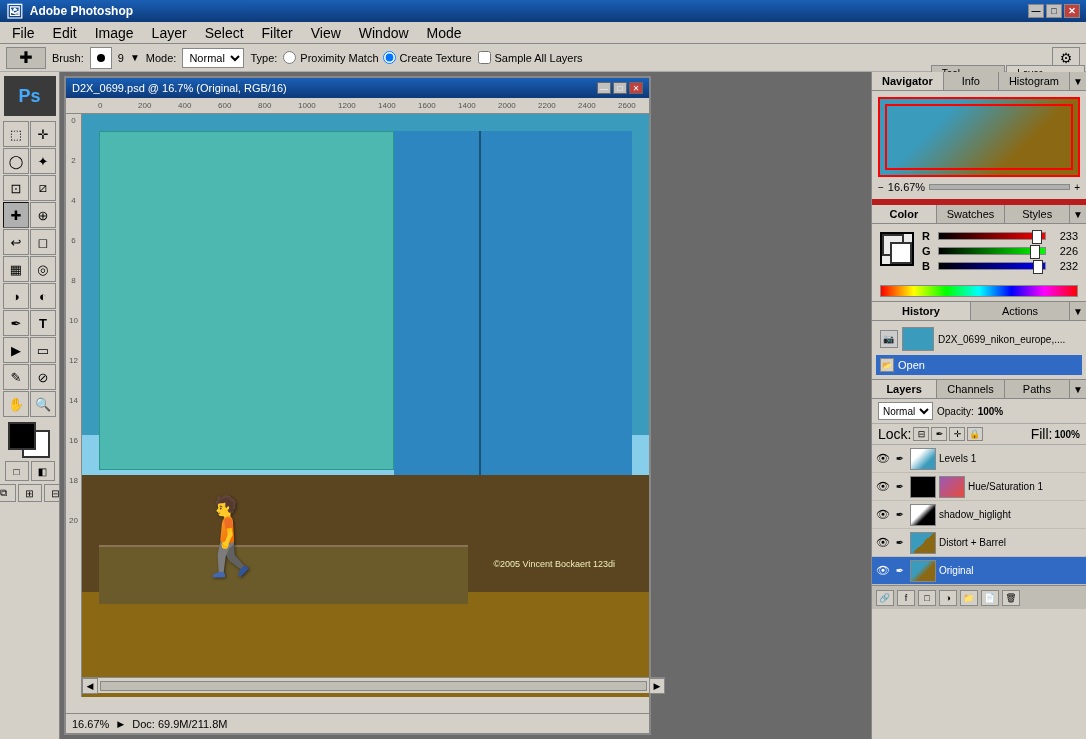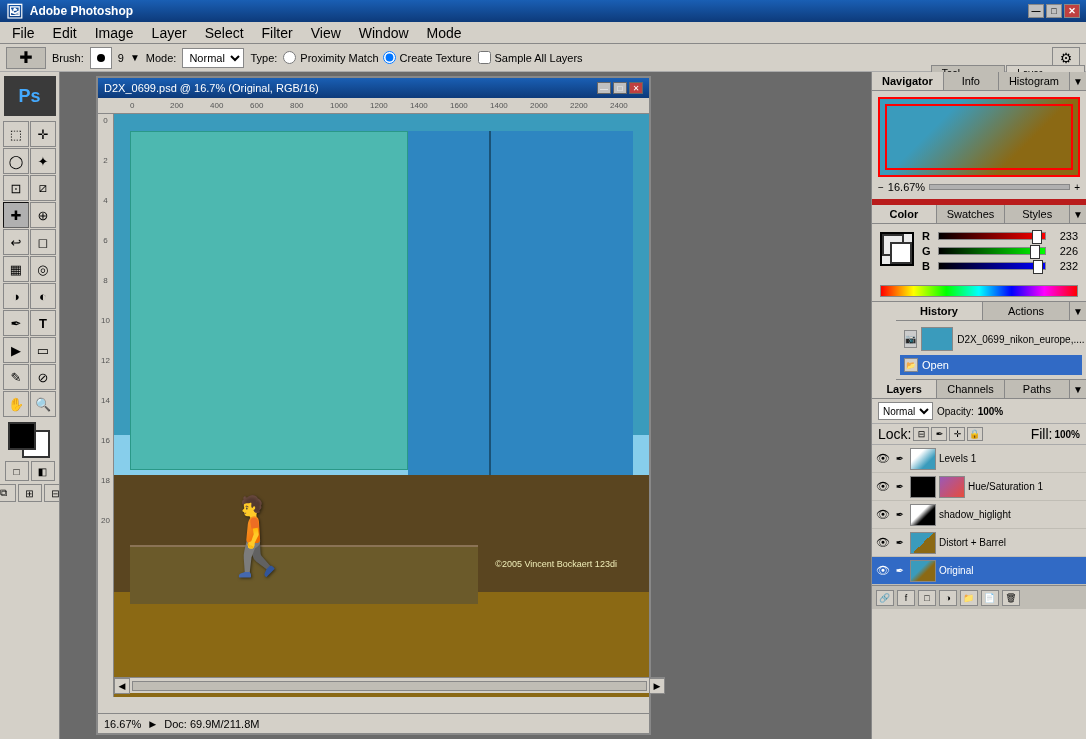--- a/index.html
+++ b/index.html
@@ -105,21 +105,21 @@
     }
 
     
     #canvas-area {
       flex: 1; background: #6a6a6a; overflow: hidden; position: relative;
     }
 
     
     #doc-window {
       position: absolute; top: 4px; left: 4px; right: 220px; bottom: 4px;
-      background: #d4d0c8; border: 2px solid #888; display: flex; flex-direction: column; margin-left: 32px;
+      background: #d4d0c8; border: 2px solid #888; display: flex; flex-direction: column;
     }
     #doc-titlebar {
       background: linear-gradient(to bottom, #1a5fb4, #0d3a7a);
       color: white; height: 20px; display: flex; align-items: center;
       padding: 0 6px; justify-content: space-between; font-size: 11px;
     }
     #doc-title-controls { display: flex; gap: 2px; }
     .doc-tb-btn {
       width: 14px; height: 12px; background: #c0c0c0; border: 1px solid #666;
       display: flex; align-items: center; justify-content: center; font-size: 8px; cursor: pointer;
@@ -213,21 +213,21 @@
     #color-spectrum {
       height: 12px; margin: 4px 8px;
       background: linear-gradient(to right, #f00, #ff0, #0f0, #0ff, #00f, #f0f, #f00);
       border: 1px solid #888; cursor: pointer;
     }
     .r-track { background: linear-gradient(to right, #000, #f00); }
     .g-track { background: linear-gradient(to right, #000, #0f0); }
     .b-track { background: linear-gradient(to right, #000, #00f); }
 
     
-    #history-panel { border-bottom: 1px solid #888; margin-left: 24px; }
+    #history-panel { border-bottom: 1px solid #888; }
     #history-tabs {
       display: flex; background: #c0bdb5; border-bottom: 1px solid #888; align-items: center;
     }
     #history-content { padding: 4px; }
     .history-snapshot {
       display: flex; align-items: center; gap: 4px; padding: 2px 4px; margin-bottom: 2px;
     }
     .history-snap-icon {
       width: 32px; height: 24px; background: #3a9bbc; border: 1px solid #888; flex-shrink: 0;
     }

